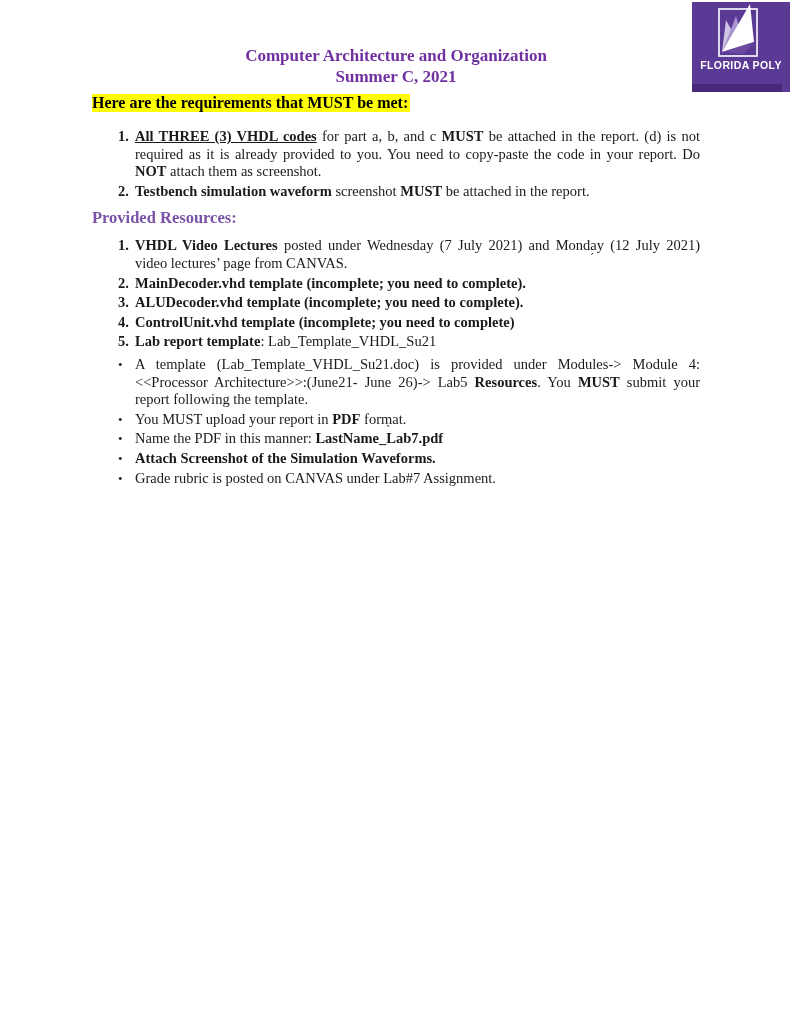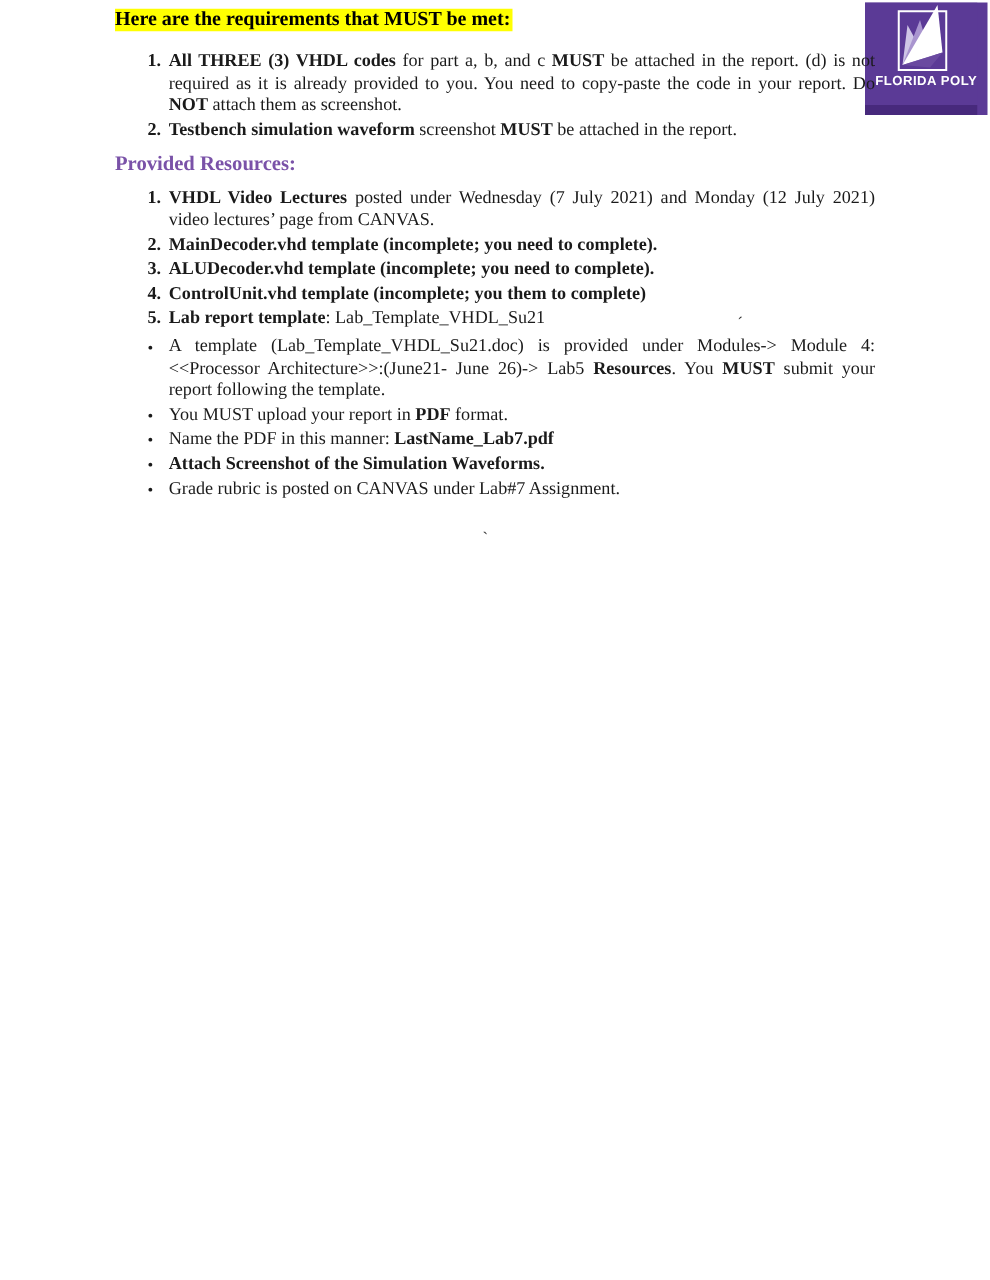--- a/index.html
+++ b/index.html
@@ -60,21 +60,21 @@
     flex:0 0 17px;
     font-weight:bold;
     text-align:left;
   }
   .li.bullet .marker{font-weight:normal; font-size:13px;}
   .li .txt{
     flex:1;
     text-align:justify;
   }
   .b{font-weight:bold;}
-  .u{}
+  .u{text-decoration:underline;}
   
   .section-heading{
     margin-top:7px;
     color:var(--heading_purple,#7A52A8);
     font-weight:bold;
     font-size:16.5px; line-height:21px;
   }
   .provided-list{margin-top:9px;}
   .guidelines-list{margin-top:5px;}
   
@@ -99,20 +99,24 @@
       <polygon points="30,50 44,14 52,42" fill="#a995cf"></polygon>
       <polygon points="30,50 52,20 56,44" fill="#8a70bd"></polygon>
       <polygon points="30,50 58,2 62,40" fill="#ffffff"></polygon>
       <polygon points="30,50 62,40 52,52" fill="#6a4aa0"></polygon>
     </svg>
     <div class="logo-text">FLORIDA POLY</div>
   </div>
 
   <div class="content">
 
+    <div class="title-block">
+      <div>Computer Architecture and Organization</div>
+      <div>Summer C, 2021</div>
+    </div>
 
     <div class="hl-line"><span>Here are the requirements that MUST be met:</span></div>
 
     <div class="list">
       <div class="li">
         <span class="marker">1.</span>
         <div class="txt"><span class="b u">All THREE (3) VHDL codes</span><span> for part a, b, and c </span><span class="b">MUST</span><span> be attached in the report. (d) is not required as it is already provided to you. You need to copy-paste the code in your report. Do </span><span class="b">NOT</span><span> attach them as screenshot.</span></div>
       </div>
       <div class="li">
         <span class="marker">2.</span>
@@ -130,21 +134,21 @@
       <div class="li">
         <span class="marker">2.</span>
         <div class="txt"><span class="b">MainDecoder.vhd template (incomplete; you need to complete).</span></div>
       </div>
       <div class="li">
         <span class="marker">3.</span>
         <div class="txt"><span class="b">ALUDecoder.vhd template (incomplete; you need to complete).</span></div>
       </div>
       <div class="li">
         <span class="marker">4.</span>
-        <div class="txt"><span class="b">ControlUnit.vhd template (incomplete; you them to complete)</span></div>
+        <div class="txt"><span class="b">ControlUnit.vhd template (incomplete; you need to complete)</span></div>
       </div>
       <div class="li">
         <span class="marker">5.</span>
         <div class="txt"><span class="b">Lab report template</span><span>: Lab_Template_VHDL_Su21</span></div>
       </div>
     </div>
 
 
     <div class="list guidelines-list">
       <div class="li bullet">

